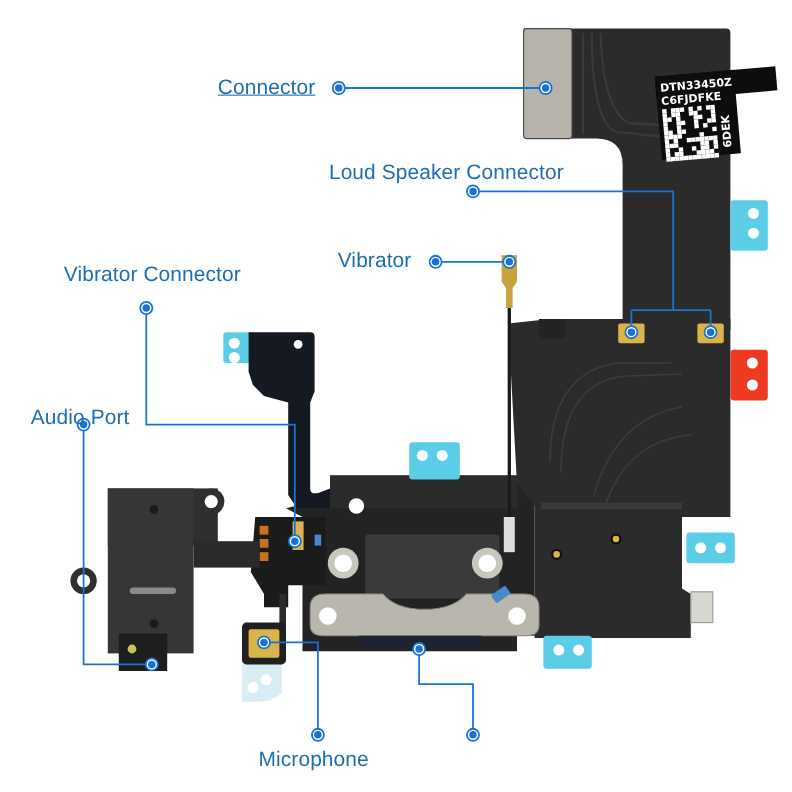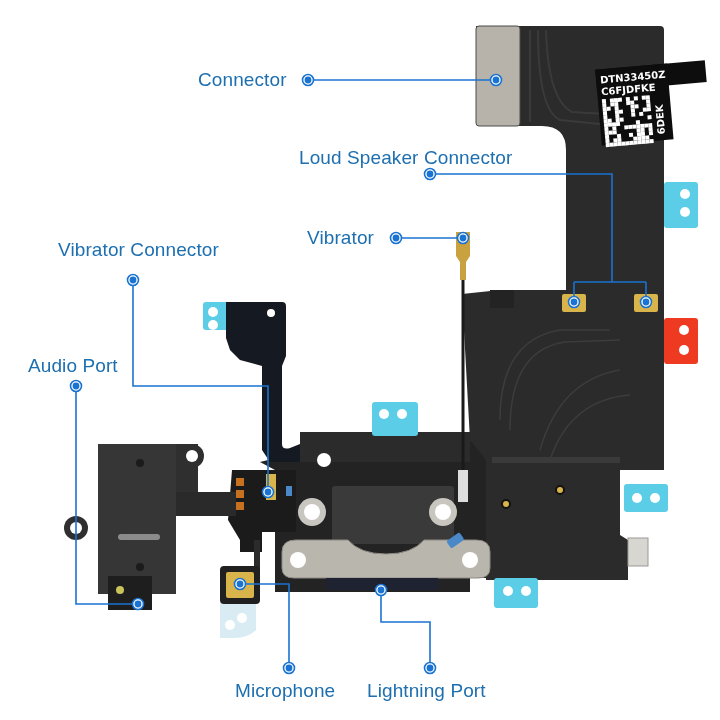--- a/index.html
+++ b/index.html
@@ -262,20 +262,19 @@
         <circle cx="240" cy="584" r="3.4" fill="#1a73d1"></circle>
         <polyline points="381,590 381,622 430,622 430,668" fill="none" stroke="#1a73d1" stroke-width="1.6"></polyline>
         <circle cx="430" cy="668" r="5.5" fill="#ffffff" stroke="#1a73d1" stroke-width="1.6"></circle>
         <circle cx="430" cy="668" r="3.4" fill="#1a73d1"></circle>
         <circle cx="381" cy="590" r="5.5" fill="#ffffff" stroke="#1a73d1" stroke-width="1.6"></circle>
         <circle cx="381" cy="590" r="3.4" fill="#1a73d1"></circle>
       </g>
   </svg>
 
   
-  <div class="label" style="left:198px; top:70px;">Connector</div>
+  <div class="label" style="left:198px; top:70px;text-decoration:underline;">Connector</div>
   <div class="label" style="left:299px; top:148px;text-align:right;">Loud Speaker Connector</div>
   <div class="label" style="left:307px; top:228px;">Vibrator</div>
   <div class="label" style="left:58px; top:240px;">Vibrator Connector</div>
-  <div class="label" style="left:28px; top:356px;">Audio Port</div>
+  <div class="label" style="left:28px; top:370px;">Audio Port</div>
   <div class="label" style="left:235px; top:681px;">Microphone</div>
-  <div class="label" style="left:367px; top:681px;">Lightning Port</div>
 </div>
 
 </body></html>

